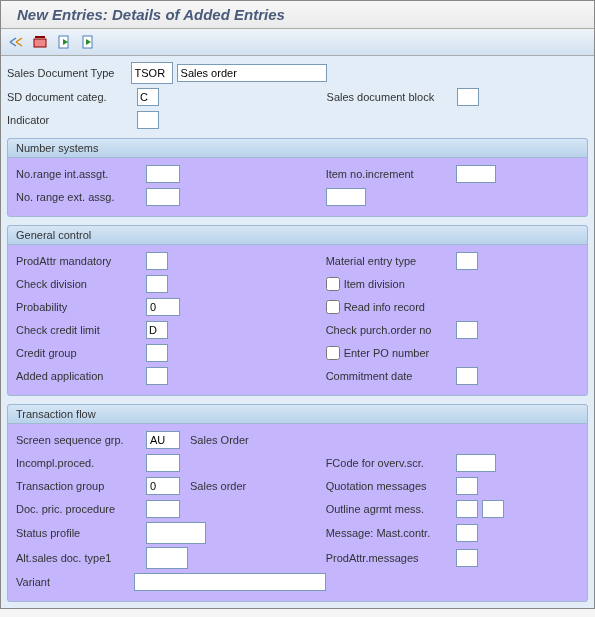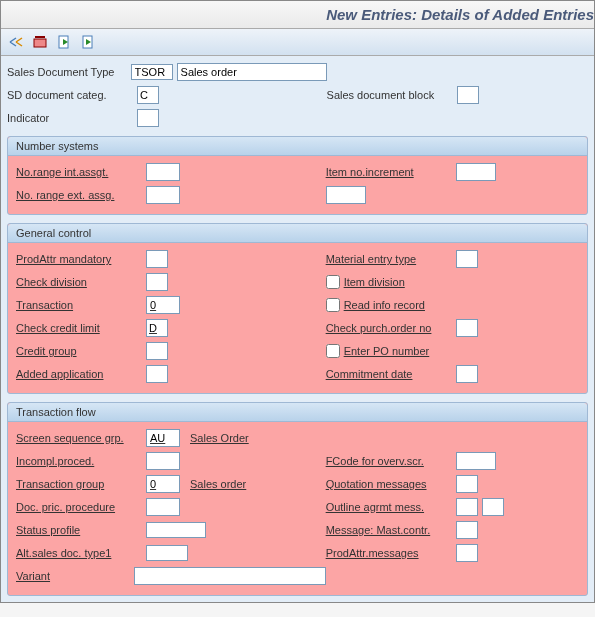--- a/index.html
+++ b/index.html
@@ -10,23 +10,22 @@
     background: #f5f5f5;
     color: #333;
   }
   .window {
     width: 595px;
     background: #fff;
     border: 1px solid #888;
   }
   .title-bar {
     background: linear-gradient(to bottom, #f7f7f7, #eaeaea);
-    padding: 5px 0;
+    padding: 5px 16px;
     border-bottom: 1px solid #aaa;
-    text-align: right;
   }
   .title-bar h1 {
     margin: 0;
     font-size: 15px;
     font-style: italic;
     font-weight: bold;
     color: #4a5a7a;
   }
   .toolbar {
     background: linear-gradient(to bottom, #eef3f9, #d2e1f0);
@@ -63,21 +62,21 @@
   .input-sm {
     width: 34px;
     height: 18px;
     border: 1px solid #7a9ab8;
     background: #fff;
     font-size: 11px;
     padding: 1px 3px;
   }
   .input-md {
     width: 42px;
-    height: 16px;
+    height: 22px;
     border: 1px solid #7a9ab8;
     background: #fff;
     font-size: 11px;
     padding: 1px 3px;
   }
   .input-wide {
     width: 150px;
     height: 18px;
     border: 1px solid #7a9ab8;
     background: #fff;
@@ -109,33 +108,32 @@
     padding: 1px 3px;
   }
   .desc-text {
     margin-left: 10px;
     white-space: nowrap;
   }
   .group {
     border: 1px solid #9fb8d4;
     border-radius: 3px;
     margin-top: 8px;
-    background: #fca5a5;
+    background: #c4b5fd;
   }
   .group-header {
     background: linear-gradient(to bottom, #d6e6f5, #b8d2ea);
     padding: 3px 8px;
     border-bottom: 1px solid #9fb8d4;
     border-radius: 3px 3px 0 0;
     font-size: 11px;
     color: #333;
   }
   .group-body {
     padding: 6px 8px;
-    text-decoration: underline;
   }
   .cb {
     width: 14px;
     height: 14px;
     margin: 0 4px 0 0;
     vertical-align: middle;
   }
   .cb-label {
     display: flex;
     align-items: center;
@@ -250,21 +248,21 @@
             <span class="label">Check division</span>
             <input class="input-short" style="">
           </div>
           <div class="col-right cb-label">
             <input type="checkbox" class="cb" style="">
             <span>Item division</span>
           </div>
         </div>
         <div class="row">
           <div class="col-left">
-            <span class="label">Transaction</span>
+            <span class="label">Probability</span>
             <input class="input-sm" value="0" style="">
           </div>
           <div class="col-right cb-label">
             <input type="checkbox" class="cb" style="">
             <span>Read info record</span>
           </div>
         </div>
         <div class="row">
           <div class="col-left">
             <span class="label">Check credit limit</span>

